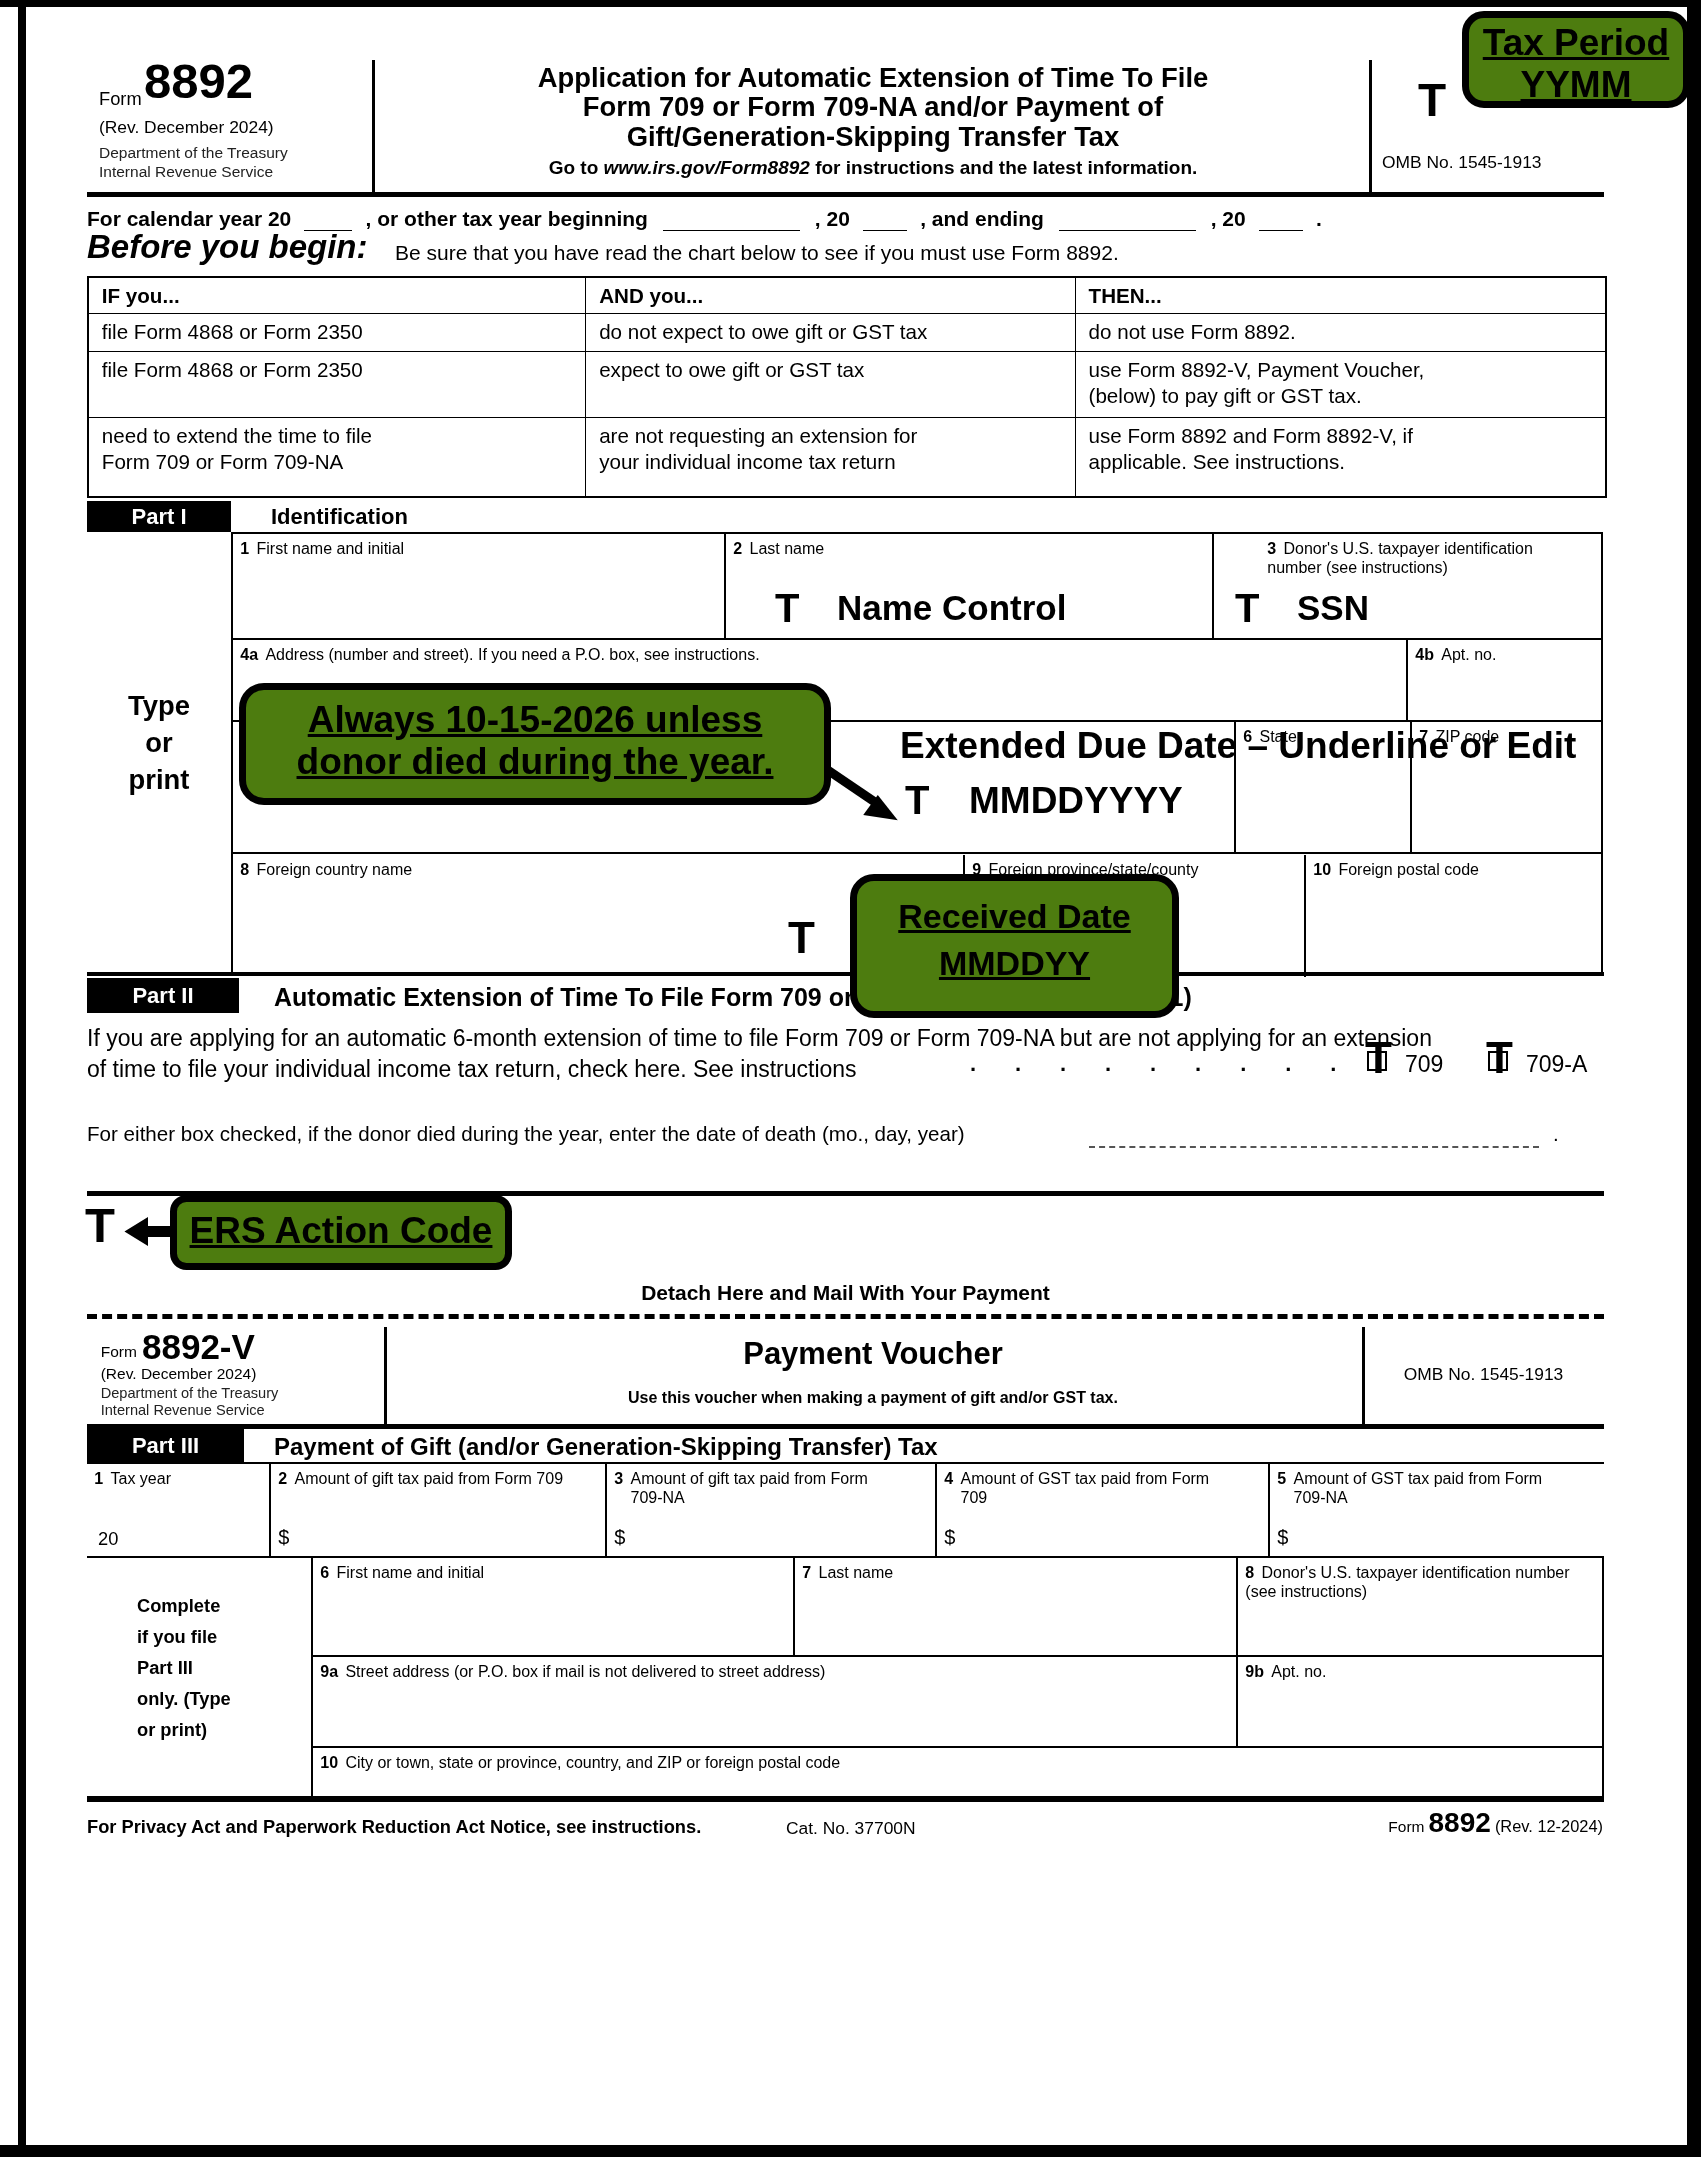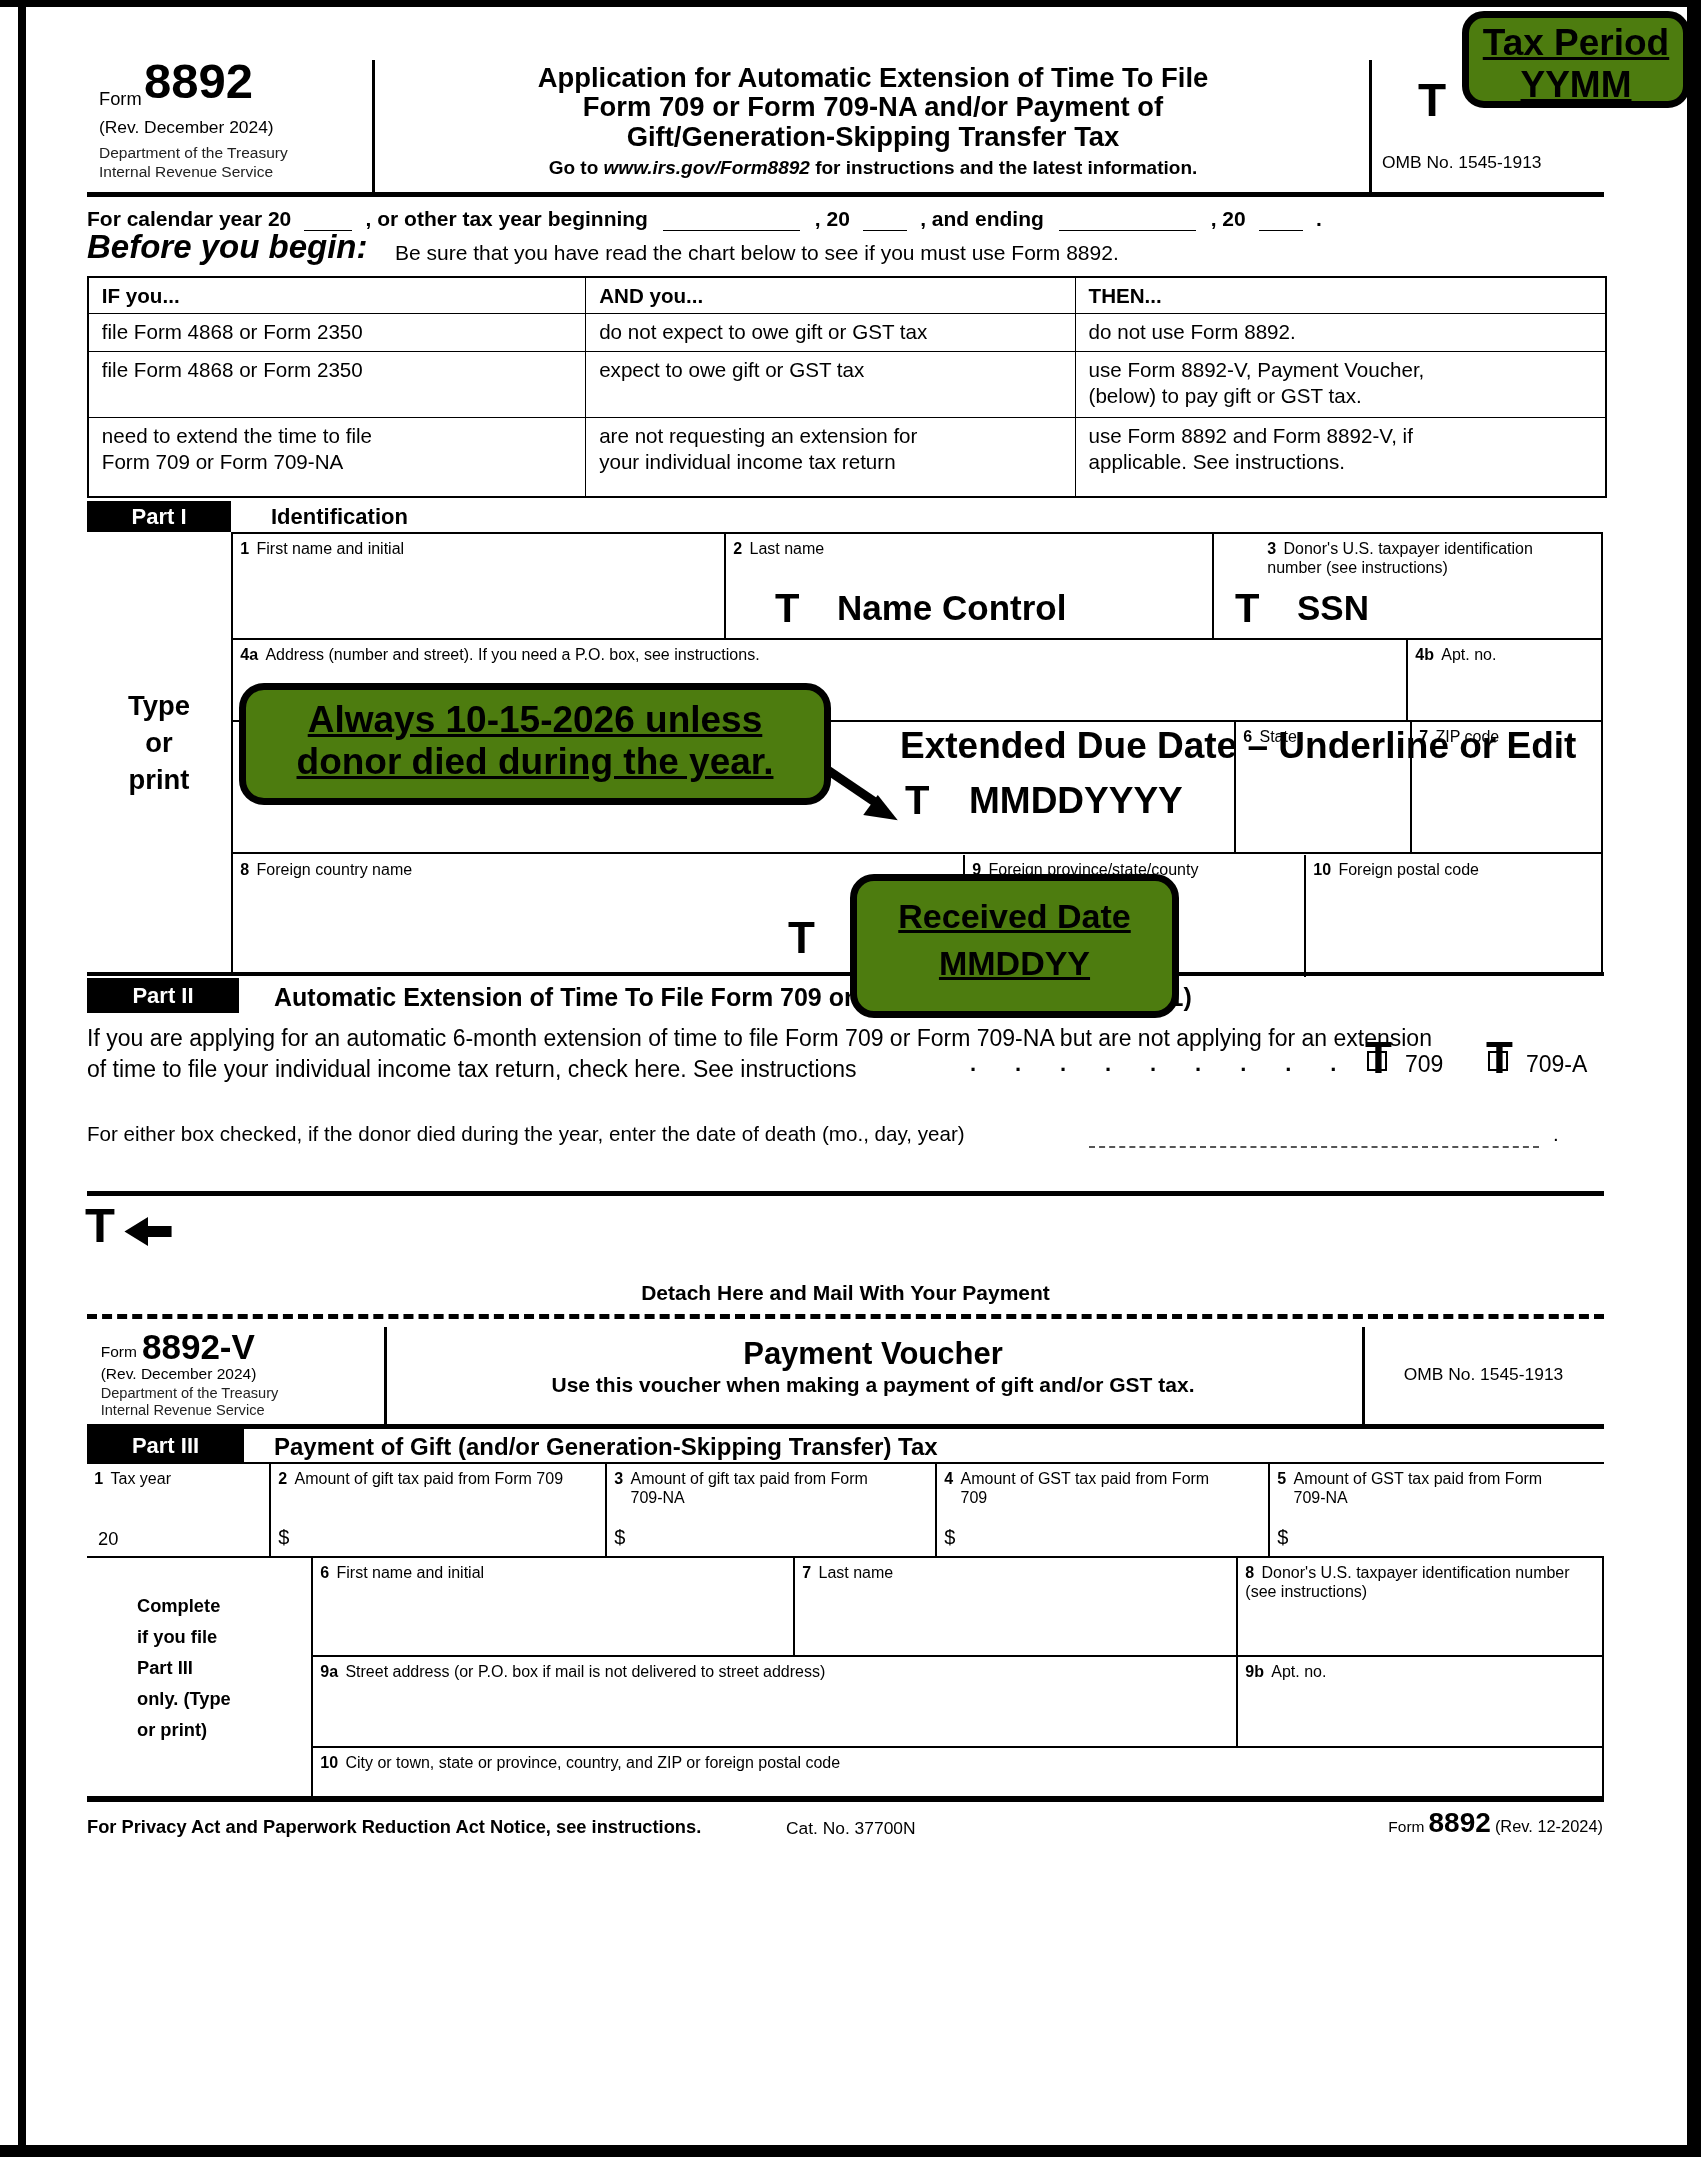--- a/index.html
+++ b/index.html
@@ -203,33 +203,36 @@
 
   <div class="ab" style="left:87px;top:1122px;font-size:20.6px;">For either box checked, if the donor died during the year, enter the date of death (mo., day, year)</div>
   <span class="ab dashblank" style="left:1089px;top:1124px;width:450px;height:22px;"></span>
   <span class="ab" style="left:1553px;top:1122px;font-size:20.6px;">.</span>
 
   <div class="ab rule" style="left:87px;top:1191px;width:1517px;height:4.6px;"></div>
   <span class="ab bigT" style="left:85px;top:1201px;font-size:49px;">T</span>
   <svg class="ab" style="left:124px;top:1217px;" width="48" height="29" viewBox="0 0 52 32">
     <polygon points="0,16 26,0 26,10 52,10 52,22 26,22 26,32" fill="#000"></polygon>
   </svg>
+  <div class="ab stampbox" style="left:170px;top:1195px;width:342px;height:75px;border-radius:16.4px;">
+    <div style="font-size:37px;line-height:58px;">ERS Action Code</div>
+  </div>
 
   <div class="ab b" style="left:87px;top:1281px;width:1517px;text-align:center;font-size:21px;">Detach Here and Mail With Your Payment</div>
   <div class="ab" style="left:87px;top:1314px;width:1517px;height:0;border-top:5.5px dashed #000;"></div>
 
   <div class="ab" style="left:87px;top:1327px;width:1517px;height:97px;box-sizing:content-box;border-bottom:5.5px solid #000;">
     <span class="ab" style="left:13.7px;top:16.4px;font-size:15.5px;">Form</span>
     <span class="ab b" style="left:55px;top:0px;font-size:35px;">8892-V</span>
     <span class="ab" style="left:13.7px;top:38px;font-size:15.5px;">(Rev. December 2024)</span>
     <span class="ab" style="left:13.7px;top:58px;font-size:14.6px;color:#222;">Department of the Treasury</span>
     <span class="ab" style="left:13.7px;top:75px;font-size:14.6px;color:#222;">Internal Revenue Service</span>
     <div class="ab blackbar" style="left:297px;top:0;width:2.7px;height:97px;"></div>
     <div class="ab b" style="left:297px;top:9.1px;width:978px;text-align:center;font-size:31px;">Payment Voucher</div>
-    <div class="ab b" style="left:297px;top:46px;width:978px;text-align:center;font-size:21px;">Use this voucher when making a payment of gift and/or GST tax.</div>
+    <div class="ab b" style="left:297px;top:62px;width:978px;text-align:center;font-size:16px;">Use this voucher when making a payment of gift and/or GST tax.</div>
     <div class="ab blackbar" style="left:1275px;top:0;width:2.7px;height:97px;"></div>
     <div class="ab" style="left:1277px;top:37px;width:239px;text-align:center;font-size:17.4px;">OMB No. 1545-1913</div>
   </div>
 
   <div class="ab partlabel" style="left:87px;top:1429px;width:157px;height:33px;font-size:22px;line-height:33px;">Part III</div>
   <span class="ab b" style="left:274px;top:1433px;font-size:24px;">Payment of Gift (and/or Generation-Skipping Transfer) Tax</span>
 
   <div class="ab" style="left:87px;top:1462px;width:1517px;height:96px;box-sizing:border-box;border-top:2.7px solid #000;border-bottom:2.7px solid #000;">
     <div class="cell first" style="left:0;width:182px;">
       <span class="celllabel"><b class="cellnum">1</b><span>Tax year</span></span>

